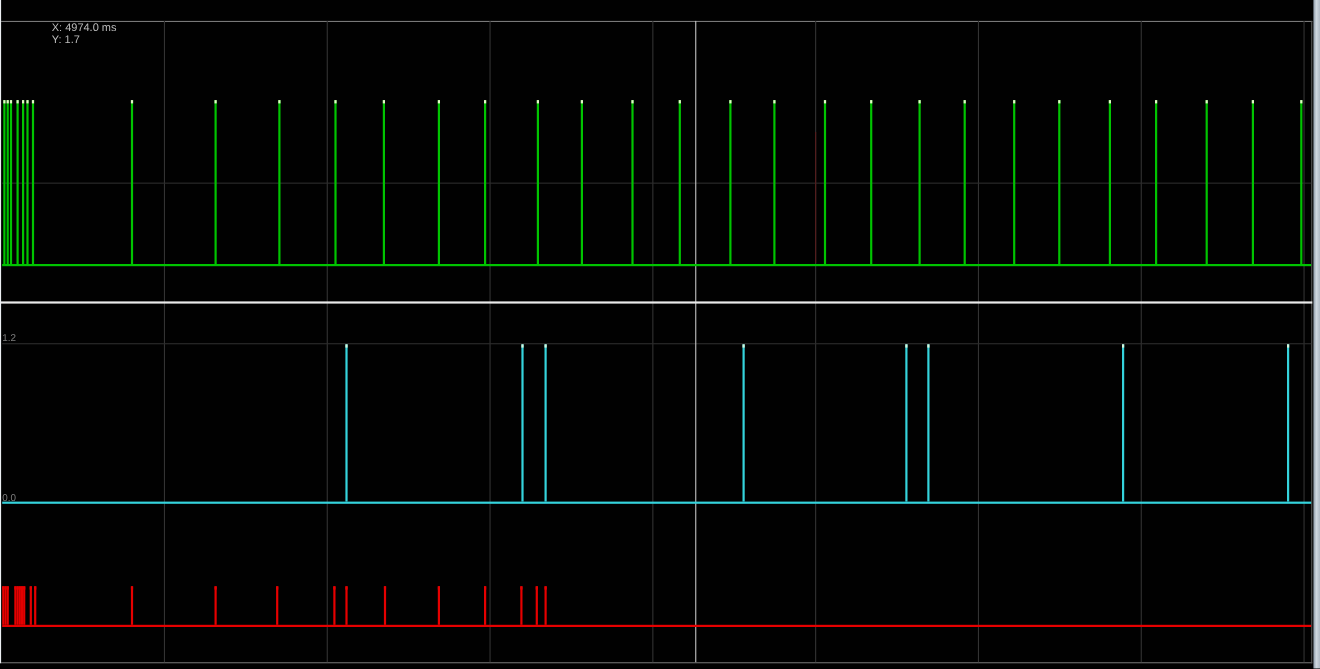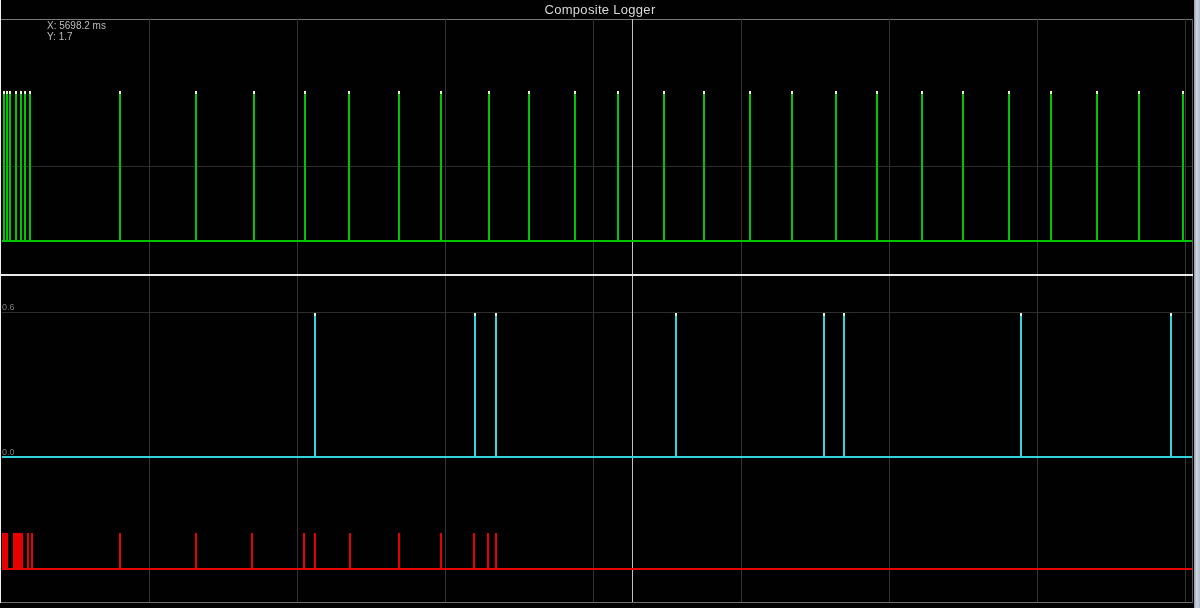--- a/index.html
+++ b/index.html
@@ -35,21 +35,20 @@
     background:linear-gradient(90deg,#8d9aa8 0%,#cfd8e0 45%,#aeb9c4 100%);
   }
   .separator{position:absolute;left:0;top:274px;width:1193px;height:2px;background:#eaeaea;}
   .abs{position:absolute;}
 </style>
 </head>
 <body>
 
 <div id="window">
 
-  <div class="title">Composite Logger</div>
 
   <div class="top-border"></div>
   <div class="bottom-border"></div>
   <div class="plot-right-border"></div>
 
   <div id="plot" class="abs" style="left:0;top:0;width:1193px;height:608px;">
       <div class="abs" style="left: 149px; top: 19px; width: 1px; height: 583px; background: rgb(51, 51, 51);"></div>
       <div class="abs" style="left: 297px; top: 19px; width: 1px; height: 583px; background: rgb(51, 51, 51);"></div>
       <div class="abs" style="left: 445px; top: 19px; width: 1px; height: 583px; background: rgb(51, 51, 51);"></div>
       <div class="abs" style="left: 593px; top: 19px; width: 1px; height: 583px; background: rgb(51, 51, 51);"></div>
@@ -180,24 +179,24 @@
       <div class="abs" style="left: 440px; top: 533px; width: 2px; height: 3px; background: rgb(230, 0, 0);"></div>
       <div class="abs" style="left: 473px; top: 533px; width: 2px; height: 35px; background: rgb(230, 0, 0);"></div>
       <div class="abs" style="left: 473px; top: 533px; width: 2px; height: 3px; background: rgb(230, 0, 0);"></div>
       <div class="abs" style="left: 487px; top: 533px; width: 2px; height: 35px; background: rgb(230, 0, 0);"></div>
       <div class="abs" style="left: 487px; top: 533px; width: 2px; height: 3px; background: rgb(230, 0, 0);"></div>
       <div class="abs" style="left: 495px; top: 533px; width: 2px; height: 35px; background: rgb(230, 0, 0);"></div>
       <div class="abs" style="left: 495px; top: 533px; width: 2px; height: 3px; background: rgb(230, 0, 0);"></div>
     </div>
 
   <div class="readout">
-    <div>X: 5698.2 ms</div>
+    <div>X: 4974.0 ms</div>
     <div>Y: 1.7</div>
   </div>
 
-  <div class="ylab max">0.6</div>
+  <div class="ylab max">1.2</div>
   <div class="ylab min">0.0</div>
 
   <div class="separator"></div>
 
   <div class="left-border"></div>
   <div class="right-edge"></div>
 </div>
 
 </body></html>

